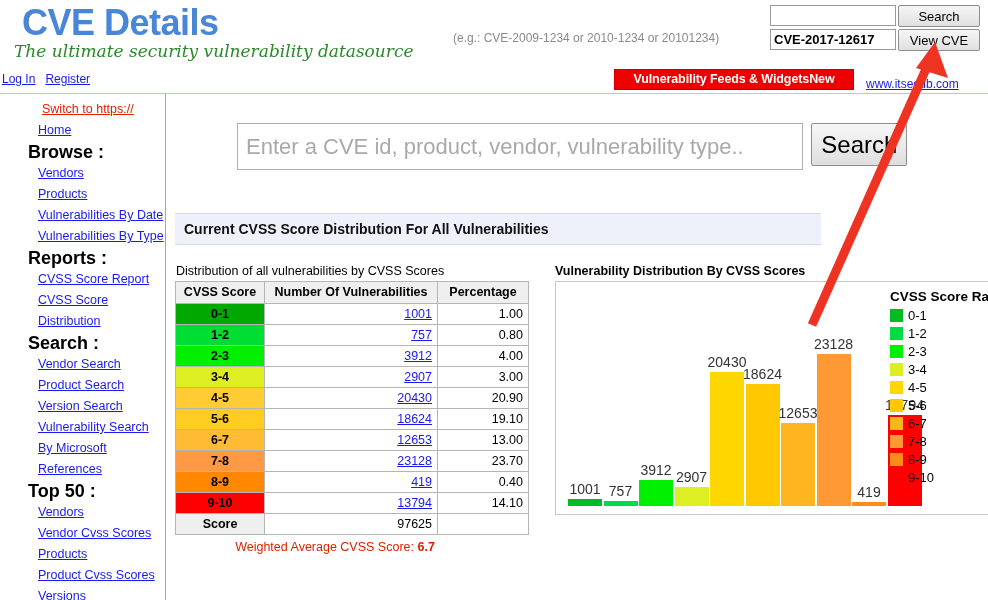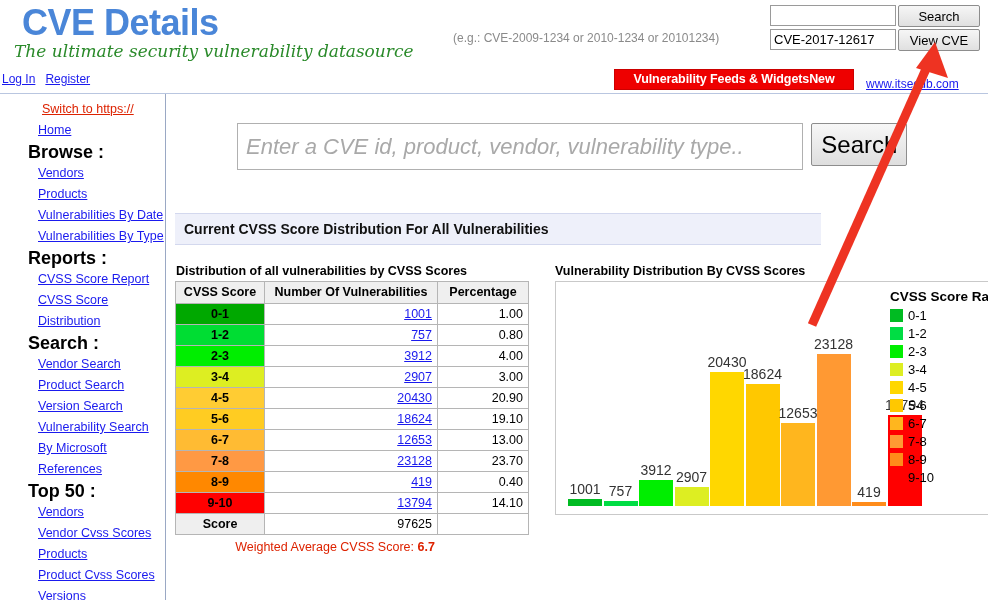--- a/index.html
+++ b/index.html
@@ -63,20 +63,21 @@
     position: absolute;
     box-sizing: border-box;
     height: 21px;
     border: 1px solid #9a9a9a;
     background: #fff;
     font-family: "Liberation Sans", sans-serif;
     font-size: 13px;
     padding: 1px 3px;
     color: #000;
     outline: none;
+    font-weight: bold;
   }
   #hdr-search-input { left: 770px; top: 5px; width: 126px; }
   #hdr-cve-input    { left: 770px; top: 29px; width: 126px; }
   .hdr-btn {
     position: absolute;
     box-sizing: border-box;
     height: 22px;
     width: 82px;
     background: linear-gradient(#f6f6f6, #e0e0e0);
     border: 1px solid #8d8d8d;
@@ -167,21 +168,20 @@
     width: 566px;
     height: 47px;
     border: 1px solid #b0b0b0;
     background: #fff;
     font-family: "Liberation Sans", sans-serif;
     font-size: 22px;
     color: #000;
     padding: 0 8px;
     vertical-align: top;
     outline: none;
-    font-style: italic;
   }
   #big-search-input::placeholder { color: #a9a9a9; }
   #big-search-btn {
     box-sizing: border-box;
     width: 96px;
     height: 43px;
     margin-left: 5px;
     vertical-align: top;
     background: linear-gradient(#f7f7f7, #dedede);
     border: 1px solid #8d8d8d;
@@ -211,21 +211,21 @@
   }
 
   
   #table-panel {
     position: absolute;
     left: 8px; top: 170px;
     width: 322px;
   }
   #table-caption {
     font-size: 12.5px;
-    font-weight: bold;
+    font-weight: normal;
     color: #000;
     padding-left: 1px;
     padding-bottom: 3px;
   }
   table.cvss {
     border-collapse: collapse;
     width: 320px;
     table-layout: fixed;
   }
   table.cvss th, table.cvss td {

